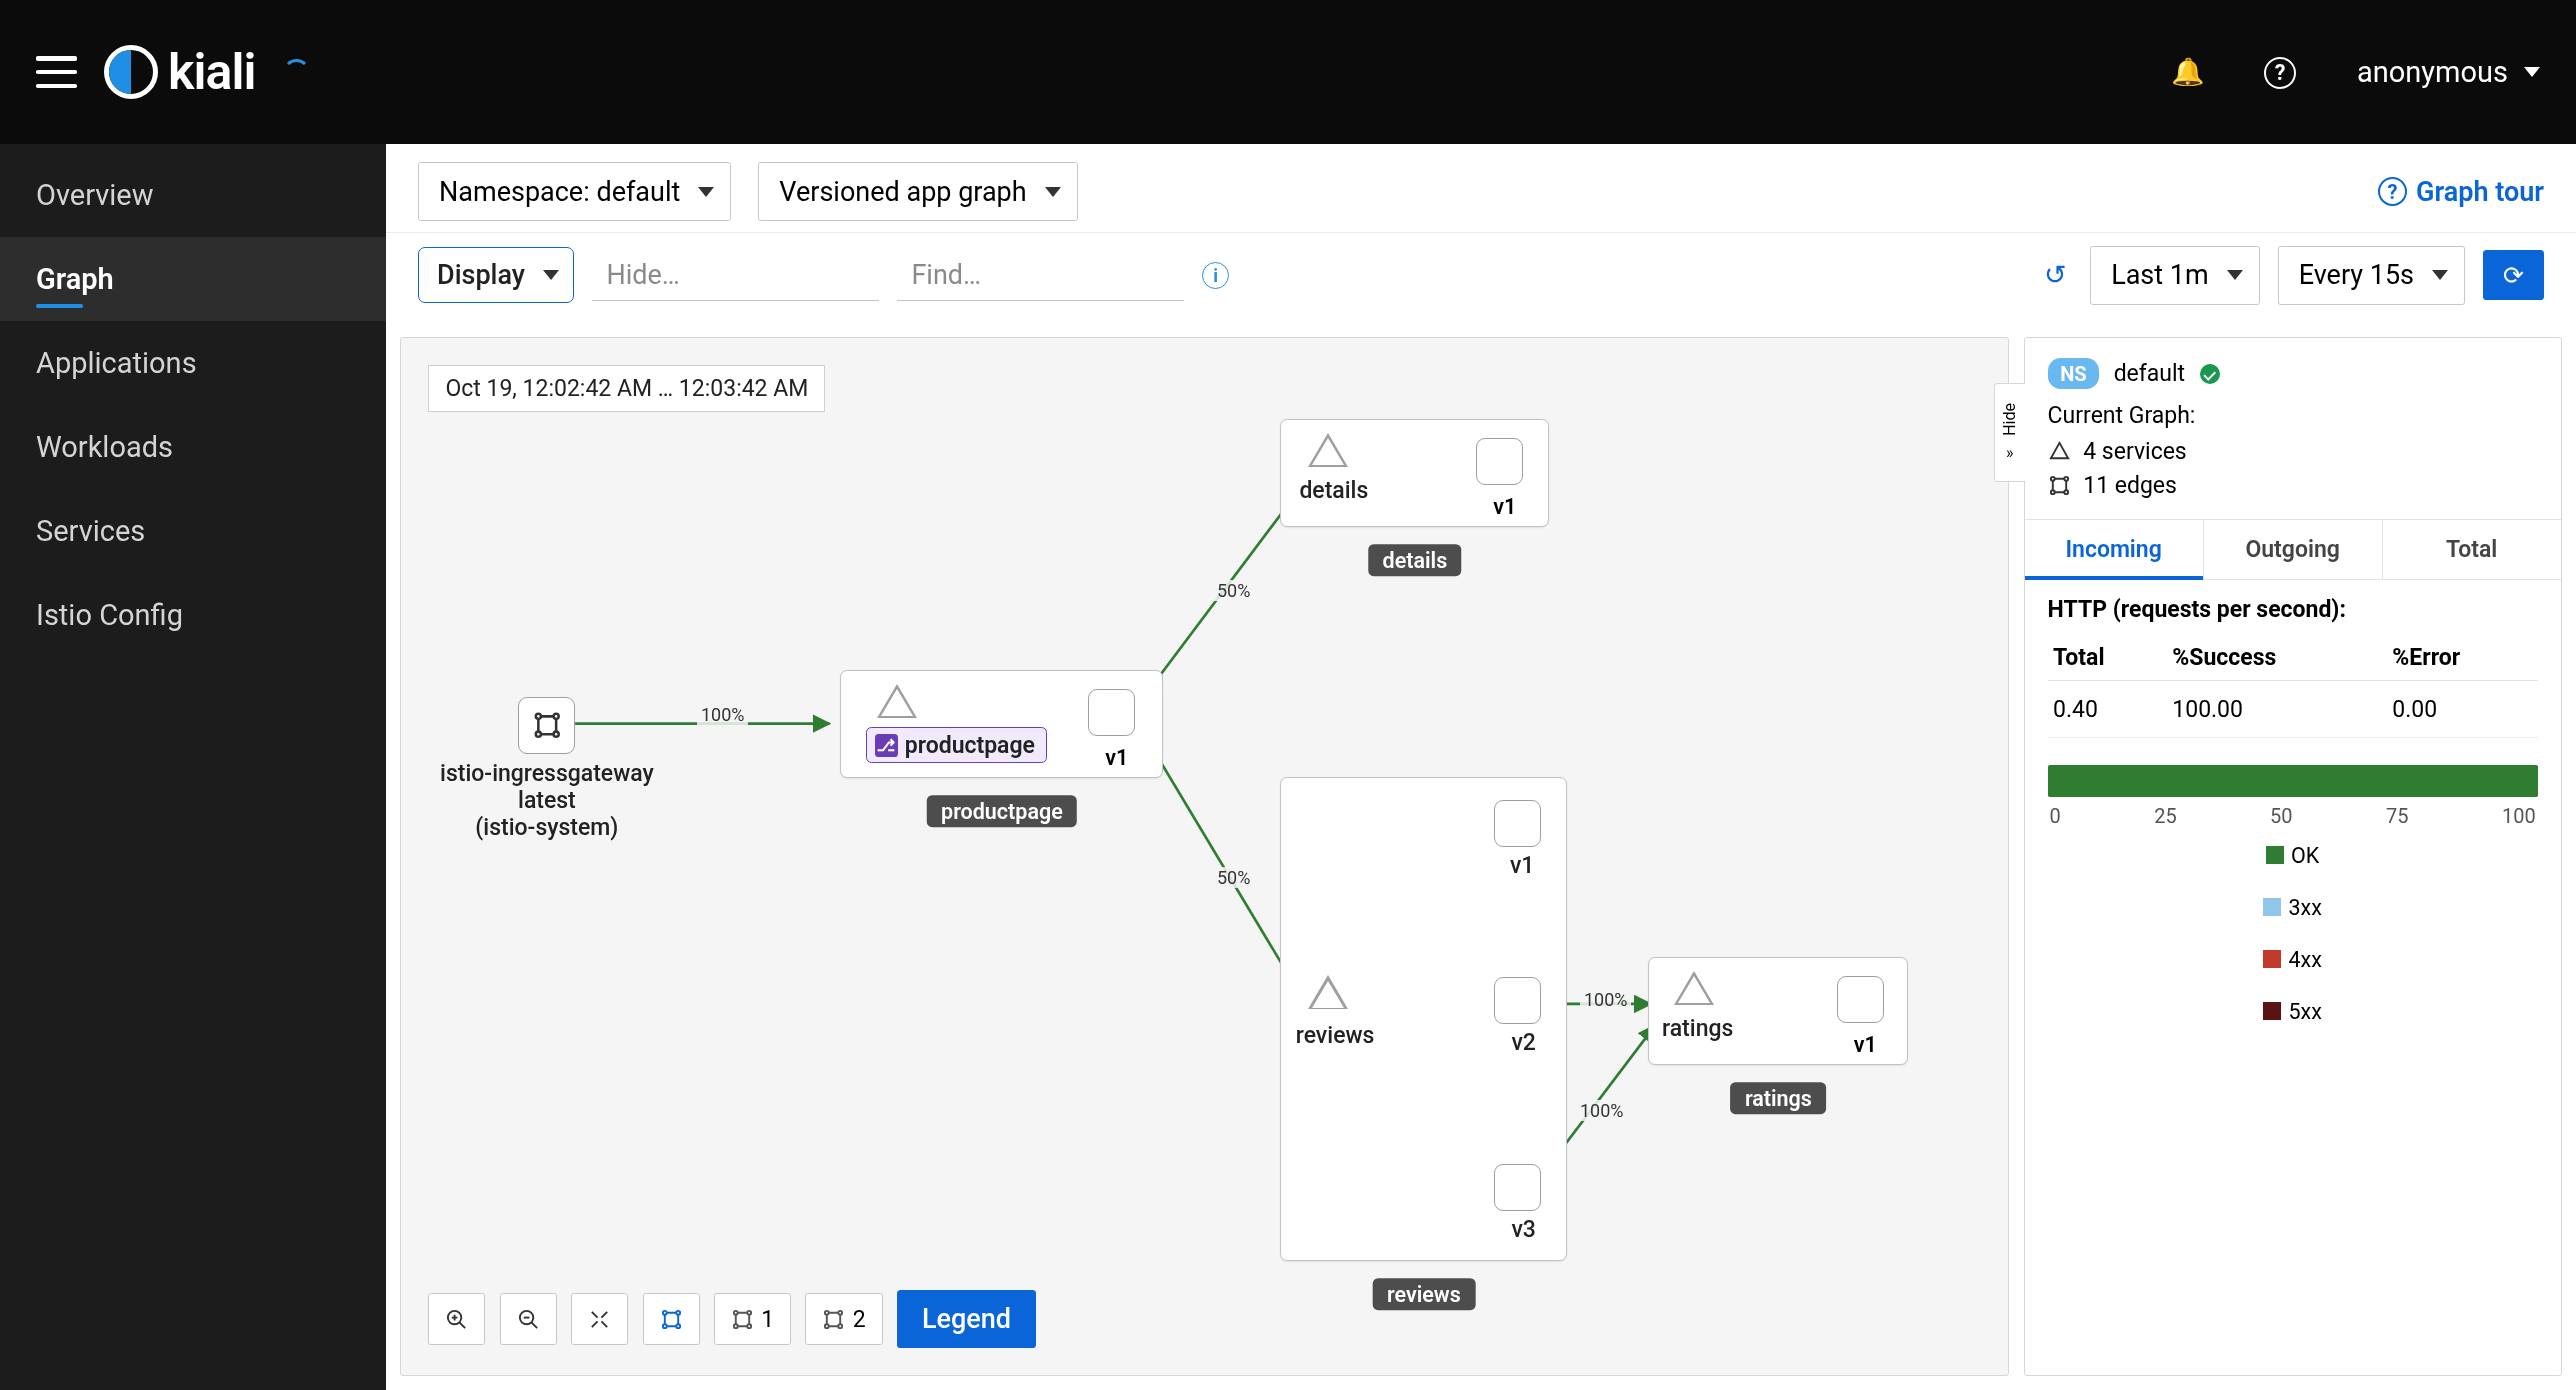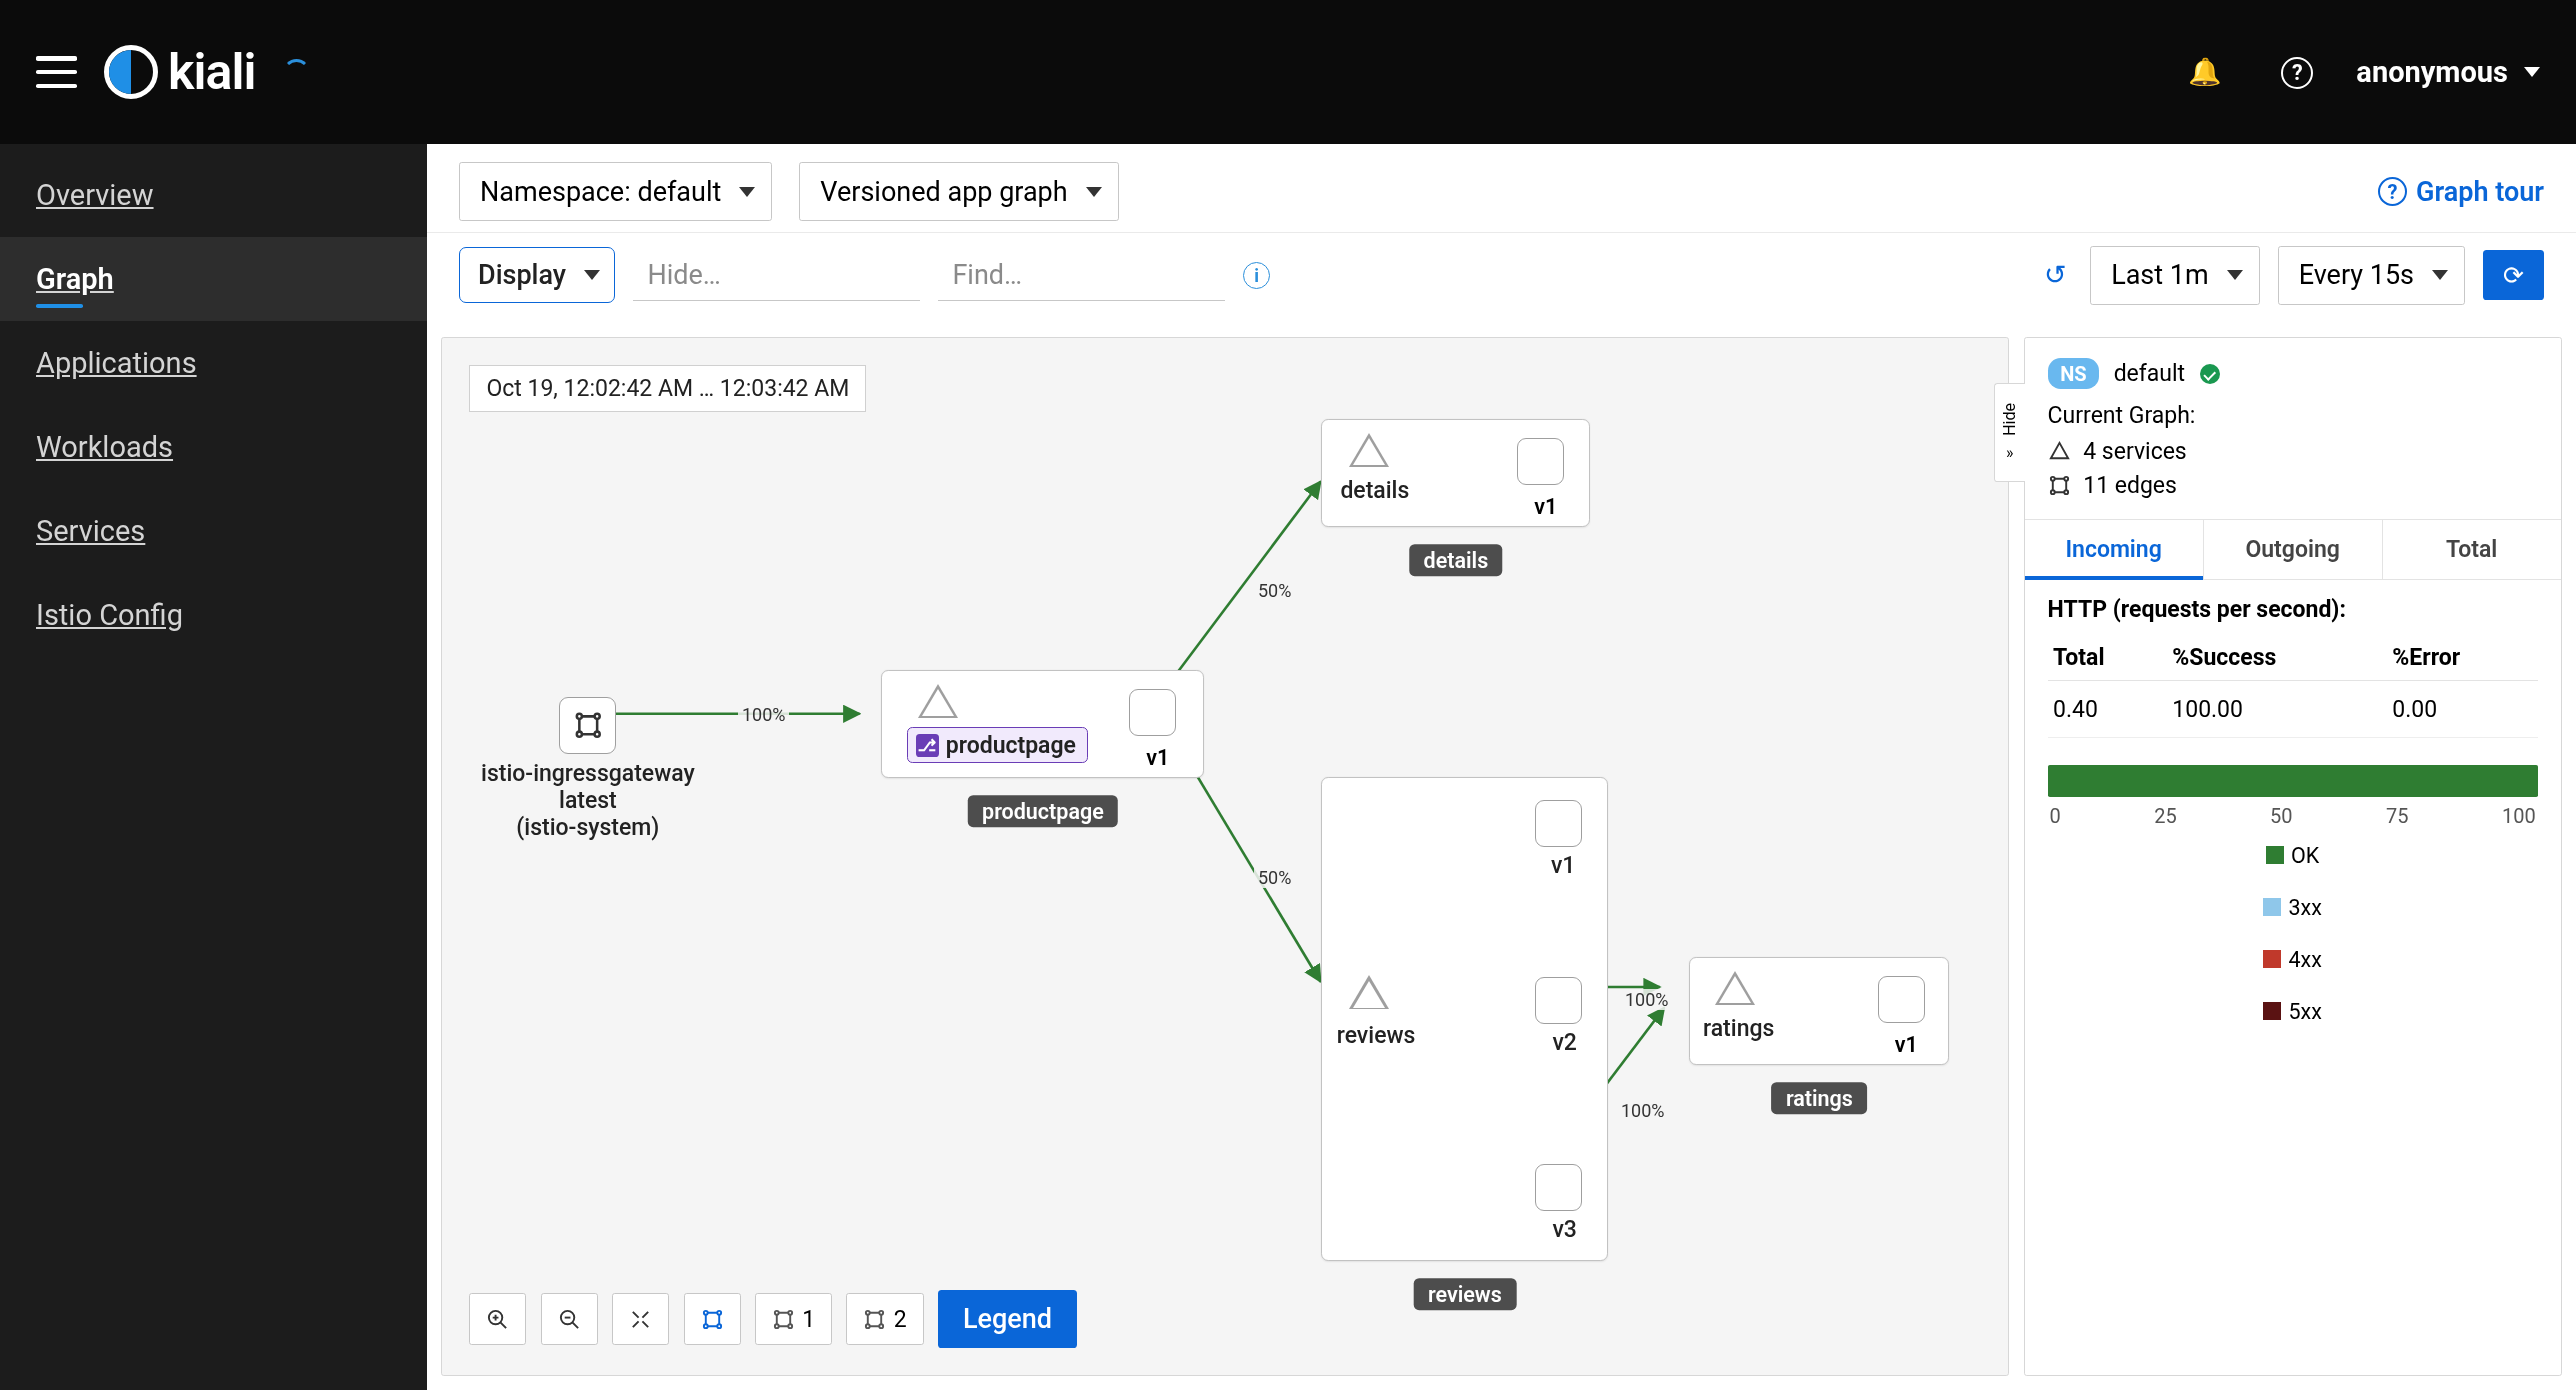--- a/index.html
+++ b/index.html
@@ -14,27 +14,27 @@
   .hamburger { width: 41px; height: 32px; display:flex; flex-direction:column; justify-content:space-between; cursor:pointer;}
   .hamburger span { display:block; height:4.5px; background:#fff; border-radius:1.8px;}
   .brand { display:flex; align-items:center; gap:10px; font-size:50px; font-weight:600; letter-spacing:-0.9px;}
   .brand-icon {
     width:54px; height:54px; border-radius:50%; border:5.4px solid #fff; position:relative; overflow:hidden;
   }
   .brand-icon::before { content:""; position:absolute; left:0; top:0; width:50%; height:100%; background:#1f8fe6; }
   .spinner { width:27px; height:27px; border:3.6px solid transparent; border-top-color:#2b8fdb; border-radius:50%;}
   .masthead-spacer { flex:1; }
   .mh-btn { color:#fff; font-size:27px; margin:0 16px; cursor:pointer; }
-  .mh-user { font-size:29px; display:flex; align-items:center; gap:16px;font-weight:bold;}
+  .mh-user { font-size:29px; margin-left:18px; display:flex; align-items:center; gap:16px;}
   .caret-down { width:0;height:0;border-left:8px solid transparent;border-right:8px solid transparent;border-top:10px solid #fff; }
 
   
   .shell { display:flex; height: calc(100% - 144px); }
   .sidebar {
-    width: 427px; background:#1c1c1c; color:#d4d4d4; font-size:29px; padding-top:9px;text-decoration:underline;
+    width: 386px; background:#1c1c1c; color:#d4d4d4; font-size:29px; padding-top:9px;
   }
   .nav-item { padding:25px 36px; cursor:pointer; }
   .nav-item.active { background:#2d2d2d; color:#fff; font-weight:600; position:relative;}
   .nav-item.active::after { content:""; position:absolute; left:36px; bottom:12.6px; width:47px; height:4.5px; background:#1f8fe6; border-radius:1.8px;}
 
   .main { flex:1; display:flex; flex-direction:column; background:#fff; }
 
   
   .toolbar1 {
     display:flex; align-items:center; gap:27px; padding:18px 32px 10.8px;

